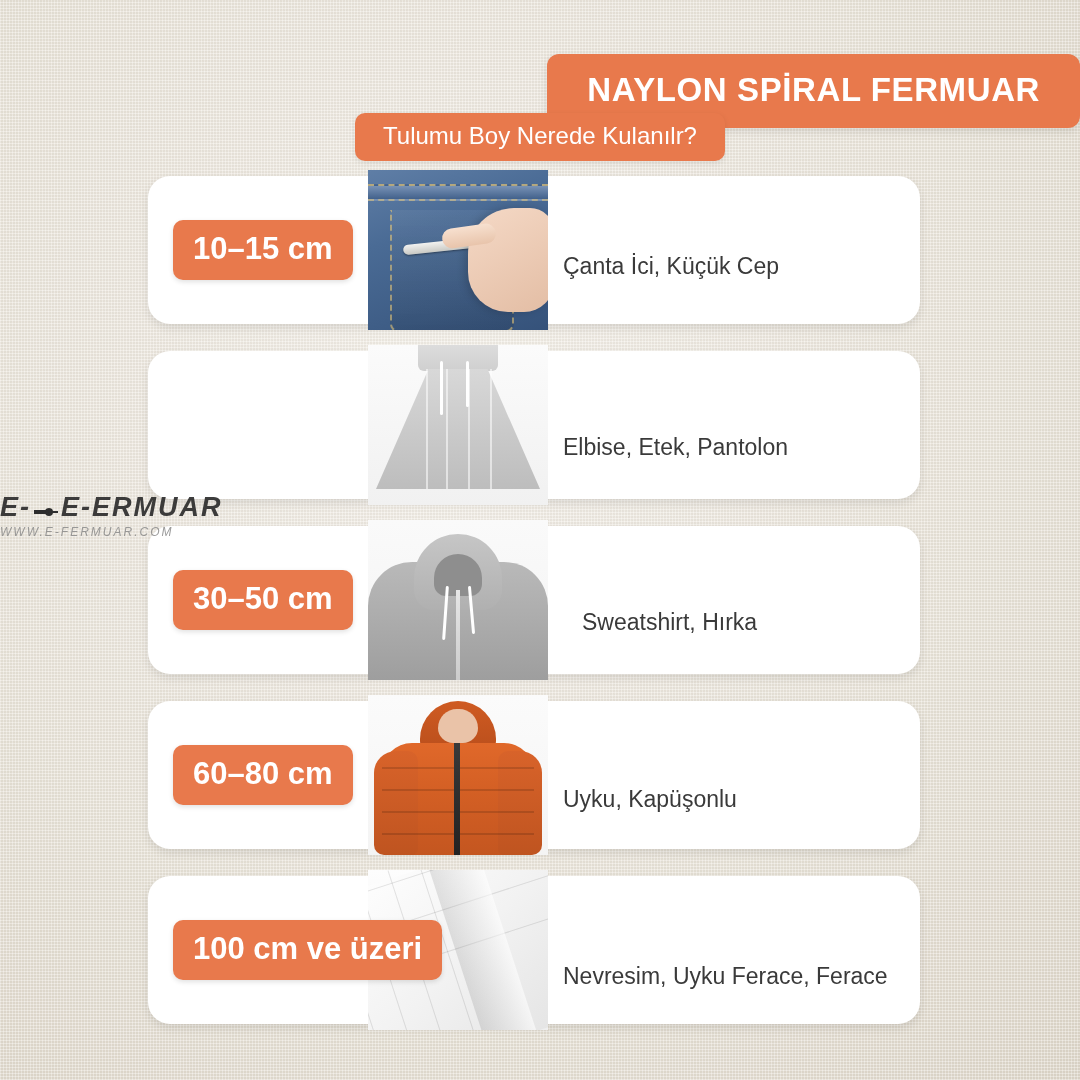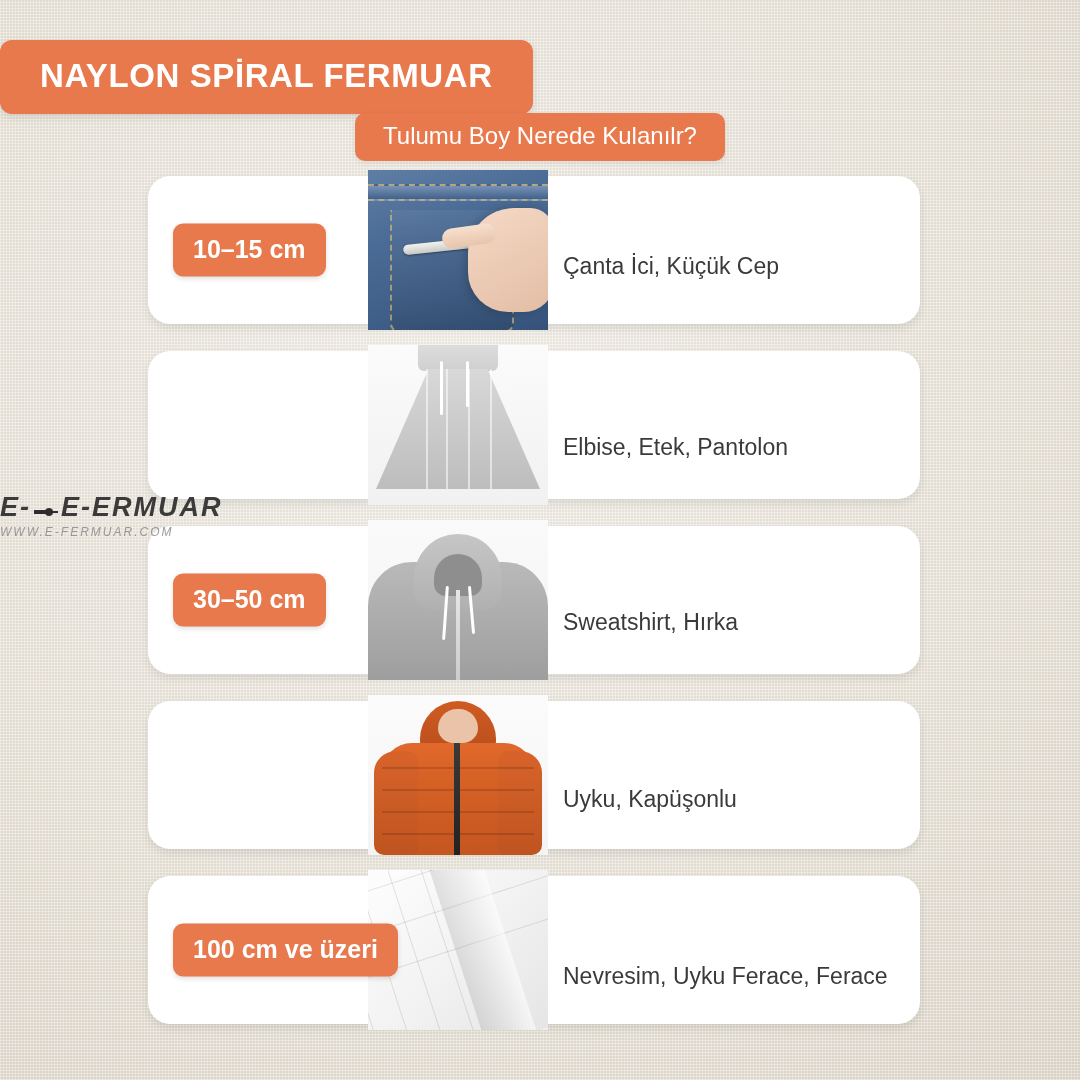--- a/index.html
+++ b/index.html
@@ -20,24 +20,24 @@
     inset: 0;
     background:
       repeating-linear-gradient(0deg, rgba(255,255,255,0.30) 0px, rgba(255,255,255,0.30) 1px, rgba(0,0,0,0.015) 1px, rgba(0,0,0,0.015) 3px),
       repeating-linear-gradient(90deg, rgba(255,255,255,0.28) 0px, rgba(255,255,255,0.28) 1px, rgba(0,0,0,0.018) 1px, rgba(0,0,0,0.018) 3px),
       radial-gradient(circle at 42% 36%, #f3efe7 0%, #e9e3d8 58%, #ded7ca 100%);
   }
 
   
   .title-wrap {
     position: absolute;
-    top: 40px;
+    top: 54px;
     left: 0;
     width: 100%;
-    text-align: left;
+    text-align: right;
   }
   .title-pill {
     display: inline-block;
     background: #e8794c;
     color: #ffffff;
     font-size: 33px;
     font-weight: bold;
     letter-spacing: 0.6px;
     padding: 17px 40px 19px 40px;
     border-radius: 12px;
@@ -82,21 +82,21 @@
     display: flex;
     align-items: center;
   }
   .size-badge {
     position: absolute;
     left: 25px;
     top: 50%;
     transform: translateY(-50%);
     background: #e8794c;
     color: #ffffff;
-    font-size: 25px;
+    font-size: 31px;
     font-weight: bold;
     padding: 11px 20px 13px 20px;
     border-radius: 10px;
     white-space: nowrap;
     box-shadow: 0 2px 5px rgba(0,0,0,0.12);
     z-index: 3;
   }
   .photo {
     position: absolute;
     left: 220px;
@@ -112,21 +112,21 @@
     left: 415px;
     top: 50%;
     transform: translateY(-50%);
     margin-top: 24px;
     font-size: 23px;
     color: #3a3a3a;
     white-space: nowrap;
   }
   .row:nth-child(1) .label { margin-top: 16px; }
   .row:nth-child(2) .label { margin-top: 22px; }
-  .row:nth-child(3) .label { margin-top: 22px; }
+  .row:nth-child(3) .label { margin-top: 22px; margin-left: 19px; }
   .row:nth-child(4) .label { margin-top: 24px; }
   .row:nth-child(5) .label { margin-top: 26px; }
 
   
   .art { position: absolute; inset: 0; }
 
   
   .jeans {
     background: linear-gradient(160deg, #5f7ea6 0%, #4a6b95 35%, #3f5e87 70%, #35527a 100%);
   }
@@ -367,20 +367,21 @@
             <div class="cord1"></div>
             <div class="cord2"></div>
           </div>
         </div>
         <span class="label">Sweatshirt, Hırka</span>
       </div>
     </div>
 
     <div class="row">
       <div class="row-inner">
+        <span class="size-badge">60–80 cm</span>
         <div class="photo">
           <div class="art puffer">
             <div class="hoodp"></div>
             <div class="face"></div>
             <div class="bodyp"></div>
             <div class="arm-l"></div>
             <div class="arm-r"></div>
             <div class="quilt q1"></div>
             <div class="quilt q2"></div>
             <div class="quilt q3"></div>

